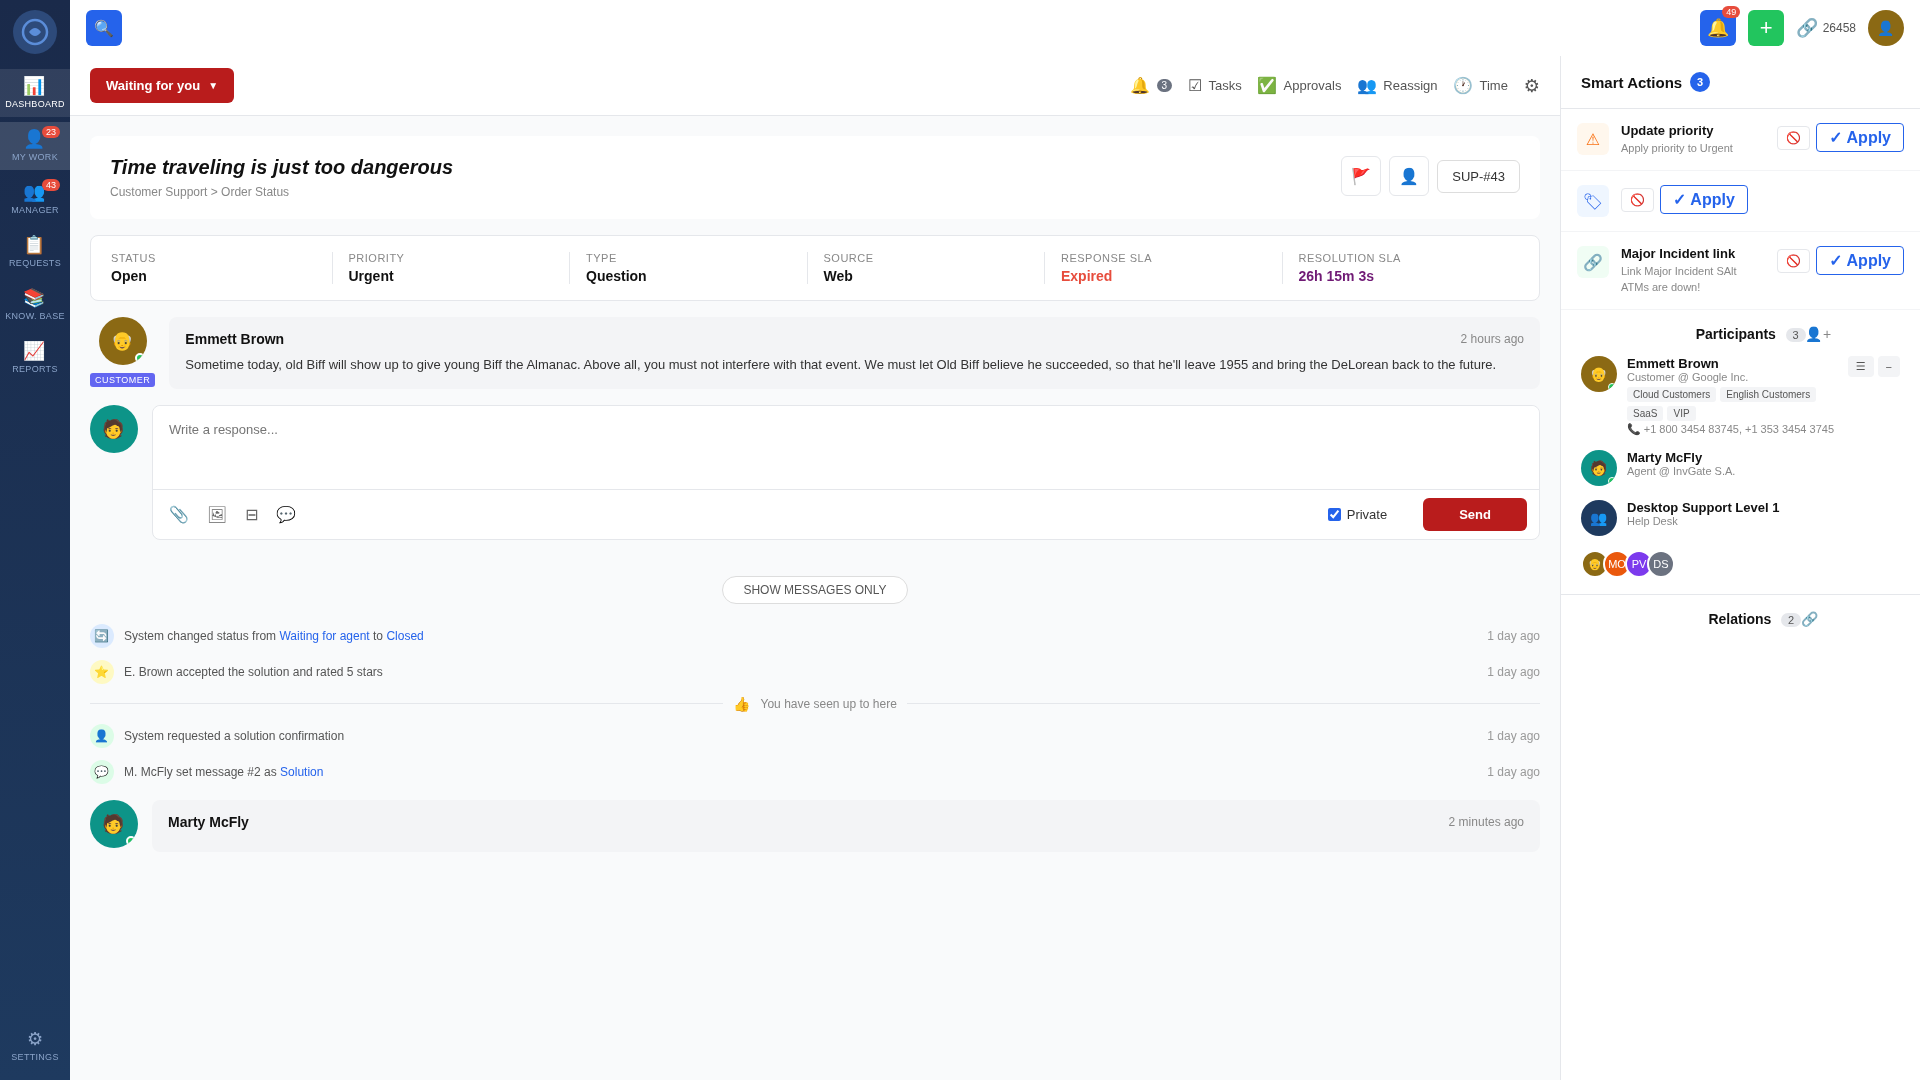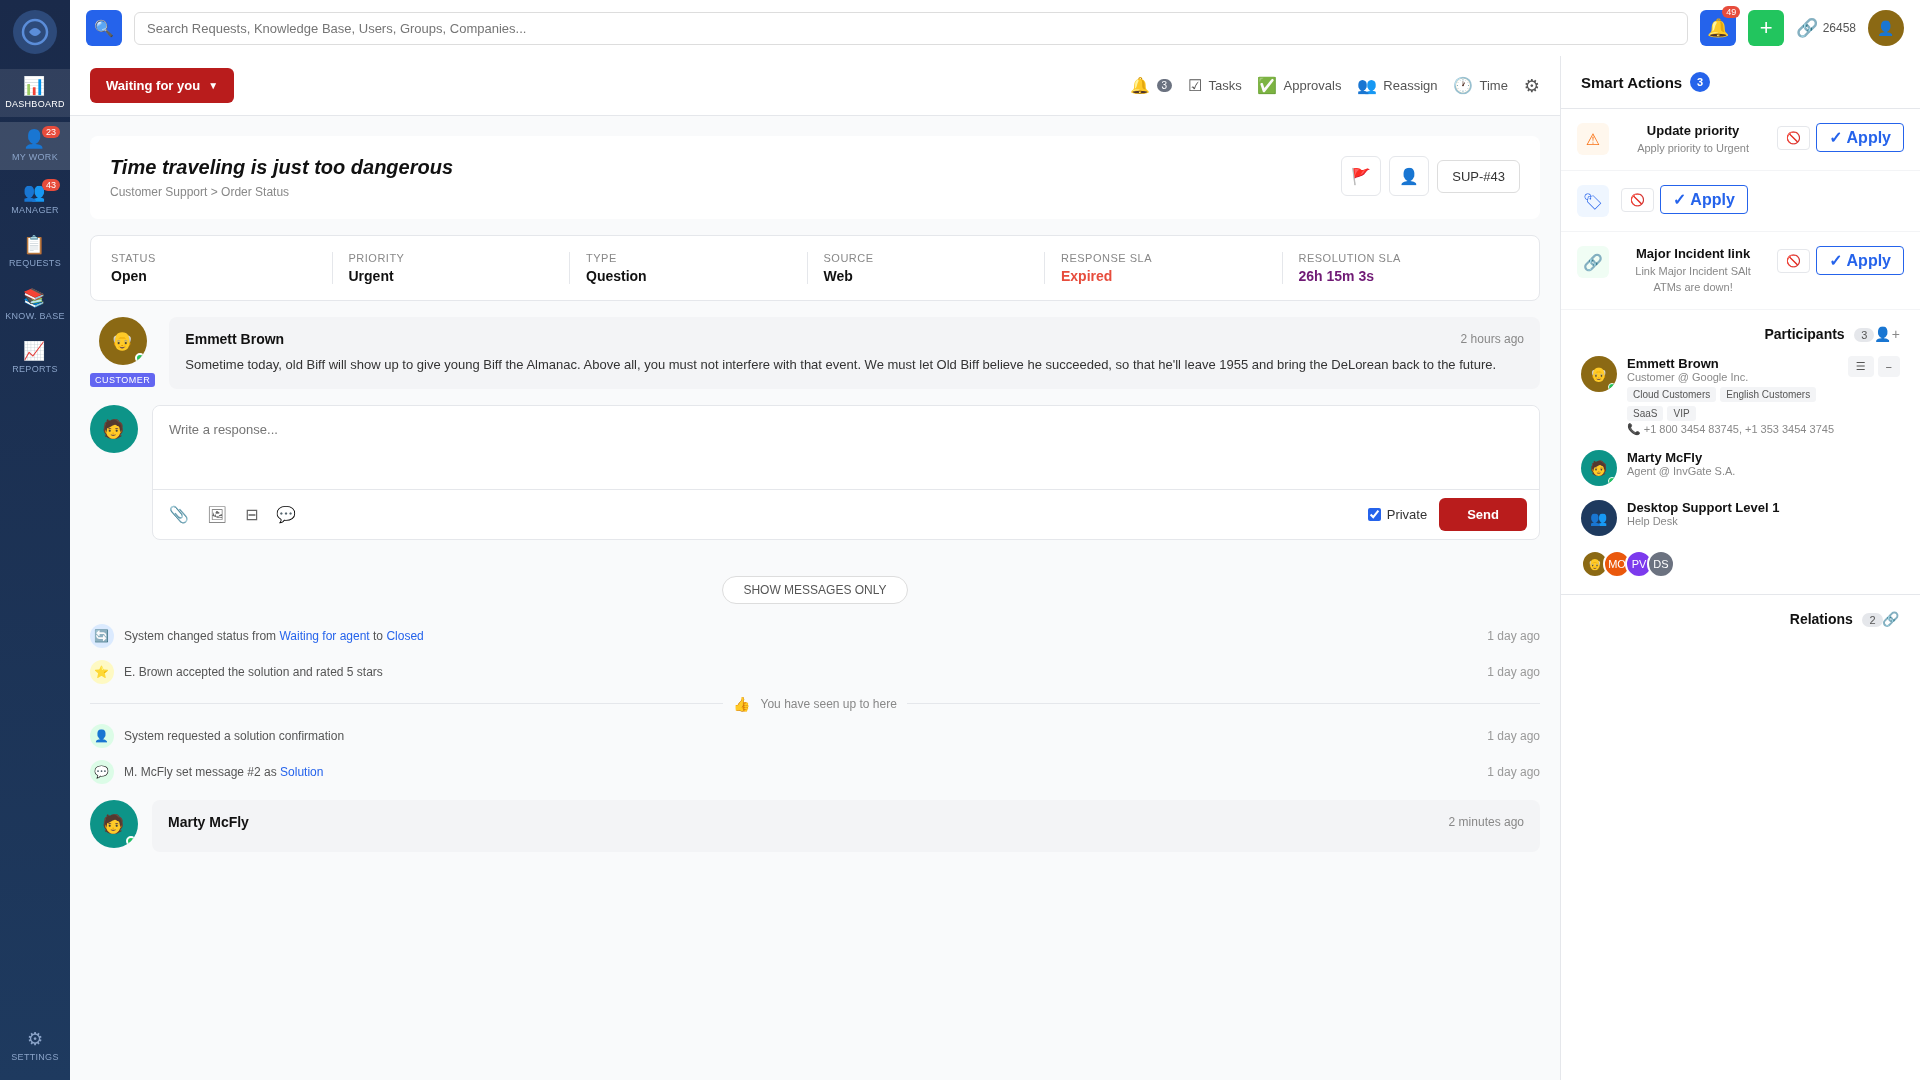--- a/index.html
+++ b/index.html
@@ -73,21 +73,21 @@
     .message-time { color: #888; font-size: 12px; }
     .message-text { color: #333; line-height: 1.5; font-size: 13px; }
 
     
     .reply-box { background: #fff; border: 1px solid #e5e7eb; border-radius: 8px; margin-bottom: 20px; }
     .reply-textarea { width: 100%; border: none; outline: none; padding: 16px; font-size: 13px; color: #999; resize: none; min-height: 80px; border-radius: 8px 8px 0 0; font-family: inherit; }
     .reply-toolbar { display: flex; align-items: center; padding: 8px 12px; border-top: 1px solid #e5e7eb; gap: 10px; }
     .reply-toolbar-btn { background: none; border: none; cursor: pointer; color: #666; font-size: 16px; padding: 4px; }
     .reply-right { margin-left: auto; display: flex; align-items: center; gap: 12px; }
     .private-check { display: flex; align-items: center; gap: 6px; font-size: 13px; color: #333; cursor: pointer; }
-    .send-btn { background: #b91c1c; color: white; border: none; border-radius: 6px; padding: 9px 28px; font-size: 13px; font-weight: 600; cursor: pointer; }
+    .send-btn { background: #b91c1c; color: white; border: none; border-radius: 6px; padding: 9px 36px; font-size: 13px; font-weight: 600; cursor: pointer; margin-left: 24px; }
 
     
     .show-messages-btn { display: flex; justify-content: center; margin-bottom: 20px; }
     .show-messages-btn button { background: #fff; border: 1px solid #ddd; border-radius: 20px; padding: 6px 20px; font-size: 12px; color: #555; cursor: pointer; }
 
     
     .timeline-item { display: flex; align-items: center; gap: 10px; margin-bottom: 12px; font-size: 12px; color: #555; }
     .timeline-icon { width: 24px; height: 24px; border-radius: 50%; display: flex; align-items: center; justify-content: center; font-size: 12px; flex-shrink: 0; }
     .timeline-icon.blue { background: #dbeafe; color: #2563eb; }
     .timeline-icon.yellow { background: #fef9c3; color: #d97706; }
@@ -103,31 +103,31 @@
     .smart-actions-header { padding: 16px 20px; border-bottom: 1px solid #e5e7eb; display: flex; align-items: center; gap: 8px; }
     .smart-actions-title { font-size: 15px; font-weight: 600; color: #111; }
     .smart-actions-badge { background: #2563eb; color: white; border-radius: 50%; width: 20px; height: 20px; display: flex; align-items: center; justify-content: center; font-size: 11px; font-weight: 600; }
 
     
     .smart-action-card { padding: 14px 16px; border-bottom: 1px solid #f3f4f6; display: flex; align-items: flex-start; gap: 12px; }
     .smart-action-icon { width: 32px; height: 32px; border-radius: 6px; display: flex; align-items: center; justify-content: center; font-size: 16px; flex-shrink: 0; }
     .smart-action-icon.warning { background: #fff7ed; color: #f97316; }
     .smart-action-icon.blue { background: #eff6ff; color: #2563eb; }
     .smart-action-icon.link { background: #f0fdf4; color: #16a34a; }
-    .smart-action-body { flex: 1; text-align: center; }
+    .smart-action-body { flex: 1; }
     .smart-action-title { font-weight: 600; color: #111; font-size: 13px; margin-bottom: 3px; }
     .smart-action-desc { font-size: 11px; color: #888; line-height: 1.4; }
     .smart-action-btns { display: flex; align-items: center; gap: 6px; flex-shrink: 0; }
     .dismiss-btn { background: none; border: 1px solid #e5e7eb; border-radius: 4px; padding: 4px 8px; cursor: pointer; font-size: 12px; color: #888; }
     .apply-btn { background: #fff; border: 1px solid #2563eb; border-radius: 4px; padding: 4px 12px; cursor: pointer; font-size: 16px; color: #2563eb; font-weight: 600; display: flex; align-items: center; gap: 4px; }
     .apply-btn::before { content: '✓'; }
 
     
     .participants-section { padding: 16px 20px; border-bottom: 1px solid #e5e7eb; }
-    .section-header { display: flex; align-items: center; justify-content: flex-end; margin-bottom: 14px; padding-left: 46px; }
+    .section-header { display: flex; align-items: center; justify-content: center; margin-bottom: 14px; padding-left: 46px; }
     .section-title { font-size: 14px; font-weight: 600; color: #111; }
     .section-badge { background: #e5e7eb; color: #555; border-radius: 10px; font-size: 11px; padding: 1px 7px; margin-left: 6px; }
     .section-icon { color: #888; cursor: pointer; font-size: 14px; }
 
     
     .participant-item { display: flex; align-items: flex-start; gap: 10px; margin-bottom: 14px; }
     .participant-avatar { width: 36px; height: 36px; border-radius: 50%; display: flex; align-items: center; justify-content: center; color: white; font-size: 13px; font-weight: 600; flex-shrink: 0; position: relative; overflow: hidden; }
     .participant-avatar .online-dot { position: absolute; bottom: 1px; right: 1px; width: 8px; height: 8px; background: #22c55e; border-radius: 50%; border: 1px solid #fff; }
     .participant-info { flex: 1; }
     .participant-name { font-weight: 600; color: #111; font-size: 13px; }
@@ -198,21 +198,20 @@
   <div class="sidebar-item" style="margin-top:auto;">
     <span class="icon">⚙</span>
     <span class="sidebar-item-label">SETTINGS</span>
   </div>
 </div>
 
 <div class="main">
 
   <div class="topbar">
     <button class="search-btn">🔍</button>
-    <input class="search-input" type="text" placeholder="Search Requests, Knowledge Base, Users, Groups, Companies..." style="">
     <div class="topbar-icons">
       <div class="notif-icon">
         🔔
         <span class="badge">49</span>
       </div>
       <button class="add-btn">+</button>
       <div class="counter-box">
         <span style="font-size:18px;">🔗</span>
         <span>26458</span>
       </div>

